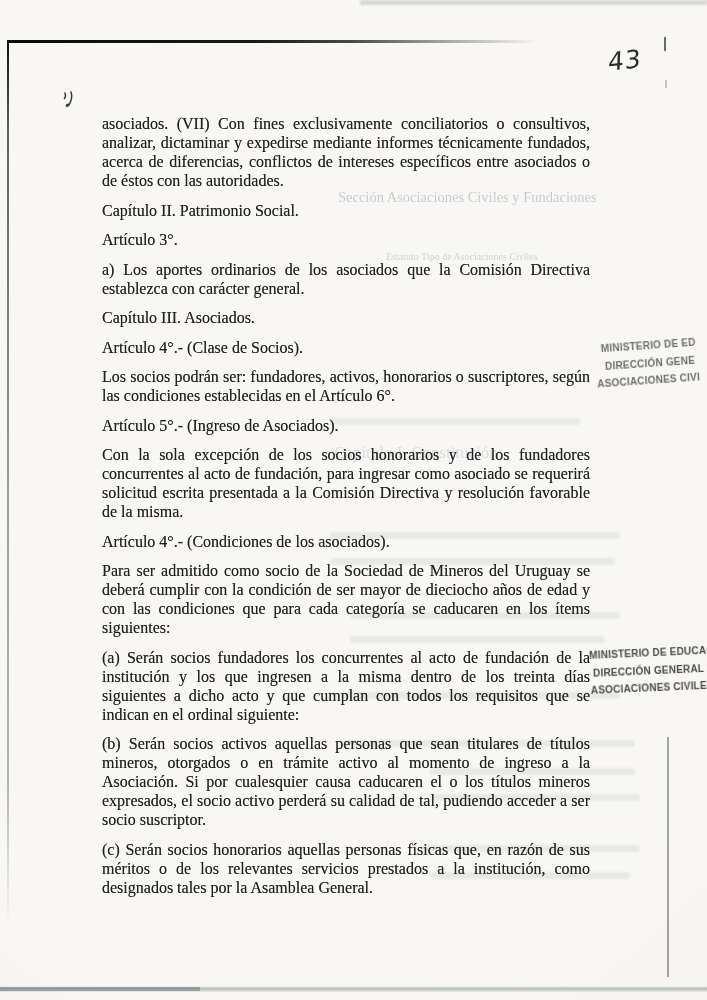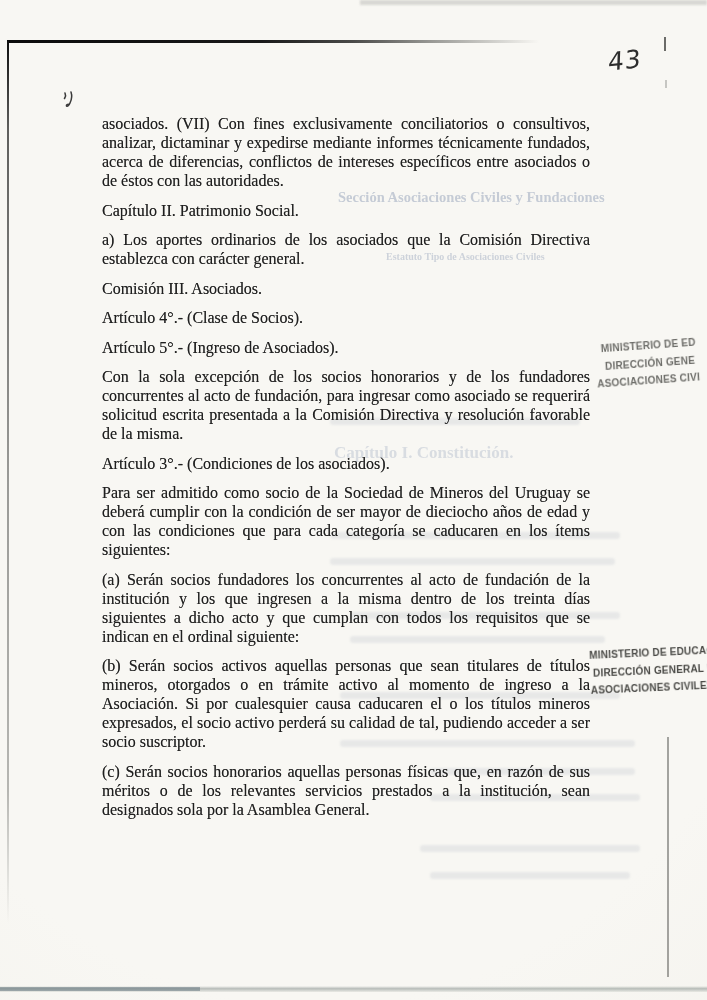--- a/index.html
+++ b/index.html
@@ -32,21 +32,21 @@
   .stamp{position:absolute;color:rgba(55,55,52,.85);font-family:"Liberation Sans",sans-serif;
          font-weight:bold;font-size:10px;line-height:17.5px;letter-spacing:.2px;white-space:nowrap;
          filter:blur(.3px);}
   .stamp .sl{transform-origin:left center;}
   .stamp-top{left:596px;top:337px;transform:rotate(-4deg);color:rgba(70,70,66,.78);}
   .stamp-bottom{left:590px;top:644px;transform:rotate(-2.5deg);color:rgba(50,50,47,.88);}
   .stamp-top .sl1{margin-left:6px;}
   .stamp-top .sl2{margin-left:9px;}
   .stamp-bottom .sl2{margin-left:3px;}
   
-  .ghost{position:absolute;font-family:"Liberation Serif",serif;font-weight:bold;
+  .ghost{position:absolute;font-family:"Liberation Serif",serif;font-weight:normal;
          color:#a6b1c4;filter:blur(.4px);white-space:nowrap;}
   .ghost1{left:338px;top:189px;font-size:14.5px;opacity:.62;}
   .ghost2{left:386px;top:251px;font-size:10px;opacity:.52;}
   .ghost3{left:334px;top:443px;font-size:17px;opacity:.38;}
   .bt{position:absolute;height:7px;background:#7d8aa0;opacity:.13;filter:blur(1.2px);border-radius:3px;}
 </style>
 </head>
 <body>
 
 <div class="scan">
@@ -79,30 +79,32 @@
   <div class="bt" style="left:340px;top:692px;width:280px;"></div>
   <div class="bt" style="left:340px;top:740px;width:295px;"></div>
   <div class="bt" style="left:430px;top:768px;width:205px;"></div>
   <div class="bt" style="left:430px;top:794px;width:210px;"></div>
   <div class="bt" style="left:420px;top:845px;width:220px;"></div>
   <div class="bt" style="left:430px;top:872px;width:200px;"></div>
 
   <div class="doc">
     <p class="body">asociados. (VII) Con fines exclusivamente conciliatorios o consultivos, analizar, dictaminar y expedirse mediante informes técnicamente fundados, acerca de diferencias, conflictos de intereses específicos entre asociados o de éstos con las autoridades.</p>
     <p class="heading">Capítulo II. Patrimonio Social.</p>
+    <p class="heading">Artículo 3°.</p>
     <p class="body">a) Los aportes ordinarios de los asociados que la Comisión Directiva establezca con carácter general.</p>
-    <p class="heading">Comisión III. Asociados.</p>
+    <p class="heading">Capítulo III. Asociados.</p>
     <p class="heading">Artículo 4°.- (Clase de Socios).</p>
+    <p class="body">Los socios podrán ser: fundadores, activos, honorarios o suscriptores, según las condiciones establecidas en el Artículo 6°.</p>
     <p class="heading">Artículo 5°.- (Ingreso de Asociados).</p>
     <p class="body">Con la sola excepción de los socios honorarios y de los fundadores concurrentes al acto de fundación, para ingresar como asociado se requerirá solicitud escrita presentada a la Comisión Directiva y resolución favorable de la misma.</p>
-    <p class="heading">Artículo 3°.- (Condiciones de los asociados).</p>
+    <p class="heading">Artículo 4°.- (Condiciones de los asociados).</p>
     <p class="body">Para ser admitido como socio de la Sociedad de Mineros del Uruguay se deberá cumplir con la condición de ser mayor de dieciocho años de edad y con las condiciones que para cada categoría se caducaren en los ítems siguientes:</p>
     <p class="body">(a) Serán socios fundadores los concurrentes al acto de fundación de la institución y los que ingresen a la misma dentro de los treinta días siguientes a dicho acto y que cumplan con todos los requisitos que se indican en el ordinal siguiente:</p>
     <p class="body">(b) Serán socios activos aquellas personas que sean titulares de títulos mineros, otorgados o en trámite activo al momento de ingreso a la Asociación. Si por cualesquier causa caducaren el o los títulos mineros expresados, el socio activo perderá su calidad de tal, pudiendo acceder a ser socio suscriptor.</p>
-    <p class="body">(c) Serán socios honorarios aquellas personas físicas que, en razón de sus méritos o de los relevantes servicios prestados a la institución, sean designados sola por la Asamblea General.</p>
+    <p class="body">(c) Serán socios honorarios aquellas personas físicas que, en razón de sus méritos o de los relevantes servicios prestados a la institución, como designados tales por la Asamblea General.</p>
   </div>
 
   <div class="stamp stamp-top">
     <div class="sl sl1">MINISTERIO DE ED</div>
     <div class="sl sl2">DIRECCIÓN GENE</div>
     <div class="sl sl3">ASOCIACIONES CIVI</div>
   </div>
   <div class="stamp stamp-bottom">
     <div class="sl sl1">MINISTERIO DE EDUCAC</div>
     <div class="sl sl2">DIRECCIÓN GENERAL D</div>

